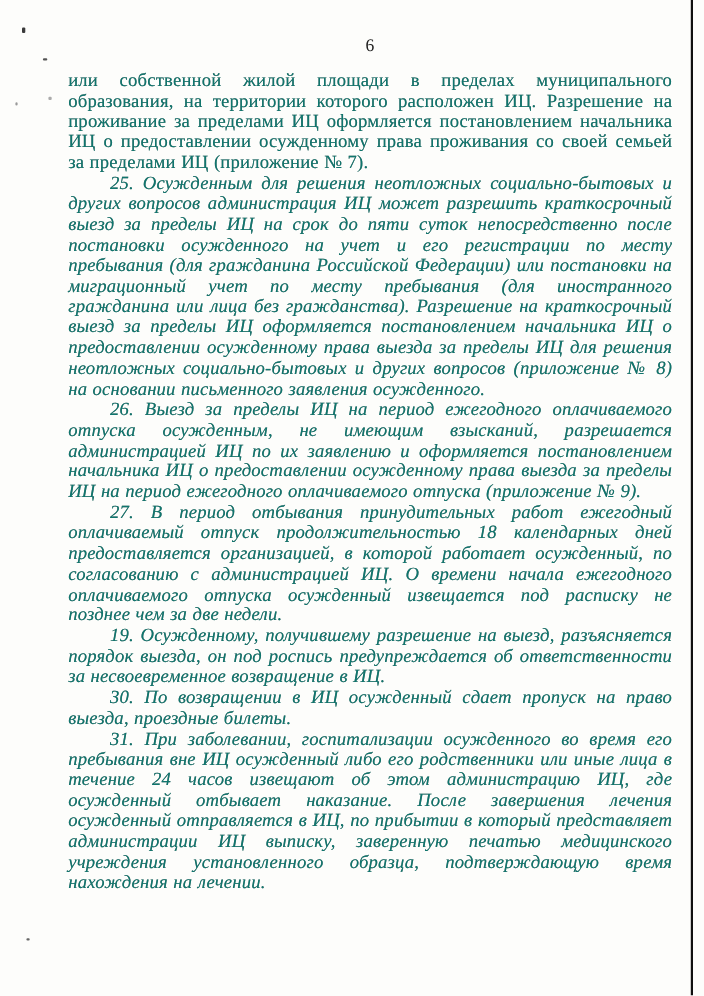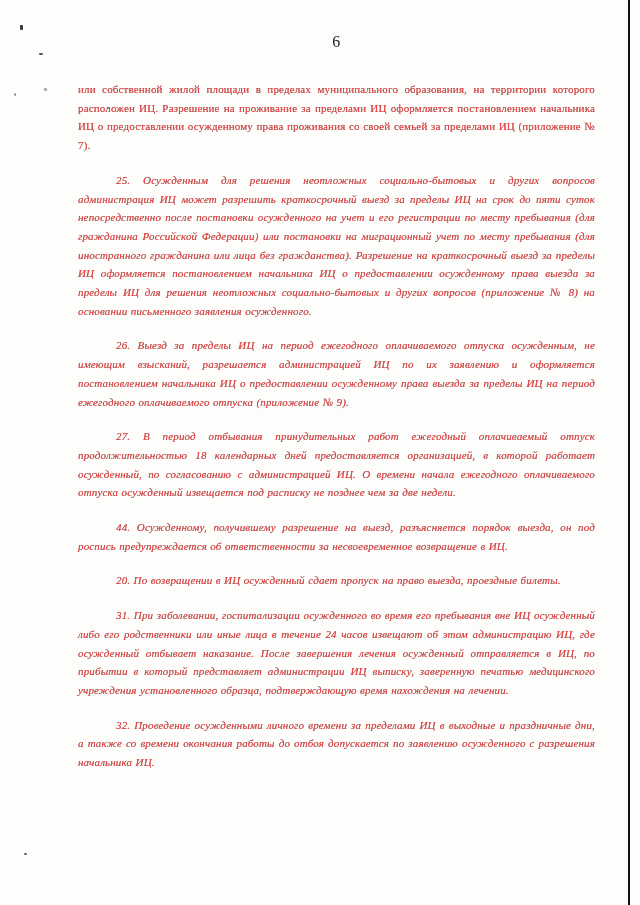--- a/index.html
+++ b/index.html
@@ -25,27 +25,27 @@
     letter-spacing: 0.5px;
     color: #222;
   }
   .page-body {
     position: absolute;
     top: 64px;
     left: 62px;
     width: 549px;
   }
   .para {
-    margin: 16px;
-    font-size: 11px;
+    margin: 0;
+    font-size: 17px;
     line-height: 18.7px;
     text-align: justify;
     letter-spacing: 0.15px;
     word-spacing: 0.5px;
-    color: #ef4444;
+    color: #0f766e;
     
     text-shadow: 0 0 0.3px rgba(20,20,20,0.55);
   }
   .para.indent {
     text-indent: 38px;
     font-style: italic;
   }
   .scan-edge-line {
     position: absolute;
     top: 0;
@@ -77,17 +77,16 @@
 <div class="speck s6"></div>
 <div class="scan-edge-line"></div>
 
 <div class="page-number">6</div>
 
 <div class="page-body">
   <p class="para">или собственной жилой площади в пределах муниципального образования, на территории которого расположен ИЦ. Разрешение на проживание за пределами ИЦ оформляется постановлением начальника ИЦ о предоставлении осужденному права проживания со своей семьей за пределами ИЦ (приложение № 7).</p>
   <p class="para indent">25. Осужденным для решения неотложных социально-бытовых и других вопросов администрация ИЦ может разрешить краткосрочный выезд за пределы ИЦ на срок до пяти суток непосредственно после постановки осужденного на учет и его регистрации по месту пребывания (для гражданина Российской Федерации) или постановки на миграционный учет по месту пребывания (для иностранного гражданина или лица без гражданства). Разрешение на краткосрочный выезд за пределы ИЦ оформляется постановлением начальника ИЦ о предоставлении осужденному права выезда за пределы ИЦ для решения неотложных социально-бытовых и других вопросов (приложение № 8) на основании письменного заявления осужденного.</p>
   <p class="para indent">26. Выезд за пределы ИЦ на период ежегодного оплачиваемого отпуска осужденным, не имеющим взысканий, разрешается администрацией ИЦ по их заявлению и оформляется постановлением начальника ИЦ о предоставлении осужденному права выезда за пределы ИЦ на период ежегодного оплачиваемого отпуска (приложение № 9).</p>
   <p class="para indent">27. В период отбывания принудительных работ ежегодный оплачиваемый отпуск продолжительностью 18 календарных дней предоставляется организацией, в которой работает осужденный, по согласованию с администрацией ИЦ. О времени начала ежегодного оплачиваемого отпуска осужденный извещается под расписку не позднее чем за две недели.</p>
-  <p class="para indent">44. Осужденному, получившему разрешение на выезд, разъясняется порядок выезда, он под роспись предупреждается об ответственности за несвоевременное возвращение в ИЦ.</p>
-  <p class="para indent">20. По возвращении в ИЦ осужденный сдает пропуск на право выезда, проездные билеты.</p>
+  <p class="para indent">19. Осужденному, получившему разрешение на выезд, разъясняется порядок выезда, он под роспись предупреждается об ответственности за несвоевременное возвращение в ИЦ.</p>
+  <p class="para indent">30. По возвращении в ИЦ осужденный сдает пропуск на право выезда, проездные билеты.</p>
   <p class="para indent">31. При заболевании, госпитализации осужденного во время его пребывания вне ИЦ осужденный либо его родственники или иные лица в течение 24 часов извещают об этом администрацию ИЦ, где осужденный отбывает наказание. После завершения лечения осужденный отправляется в ИЦ, по прибытии в который представляет администрации ИЦ выписку, заверенную печатью медицинского учреждения установленного образца, подтверждающую время нахождения на лечении.</p>
-  <p class="para indent">32. Проведение осужденными личного времени за пределами ИЦ в выходные и праздничные дни, а также со времени окончания работы до отбоя допускается по заявлению осужденного с разрешения начальника ИЦ.</p>
 </div>
 
 </body></html>

